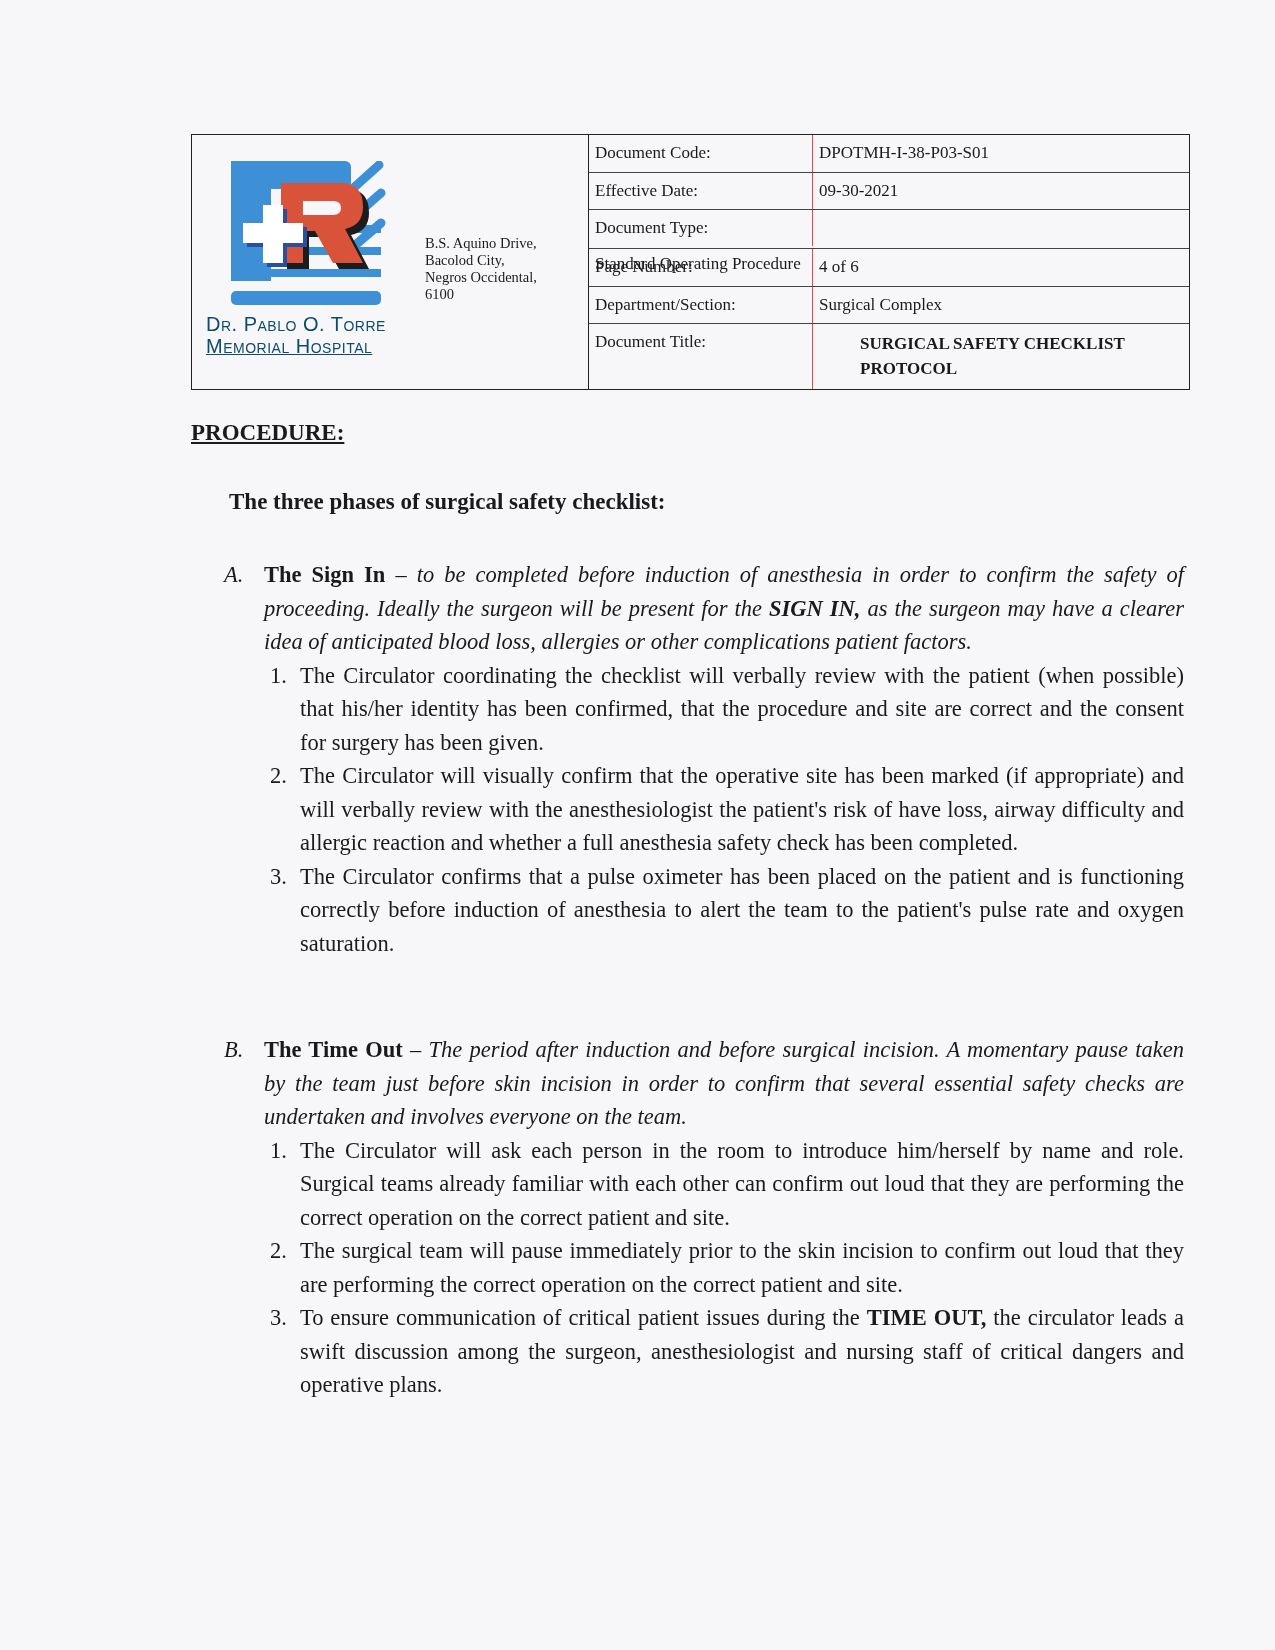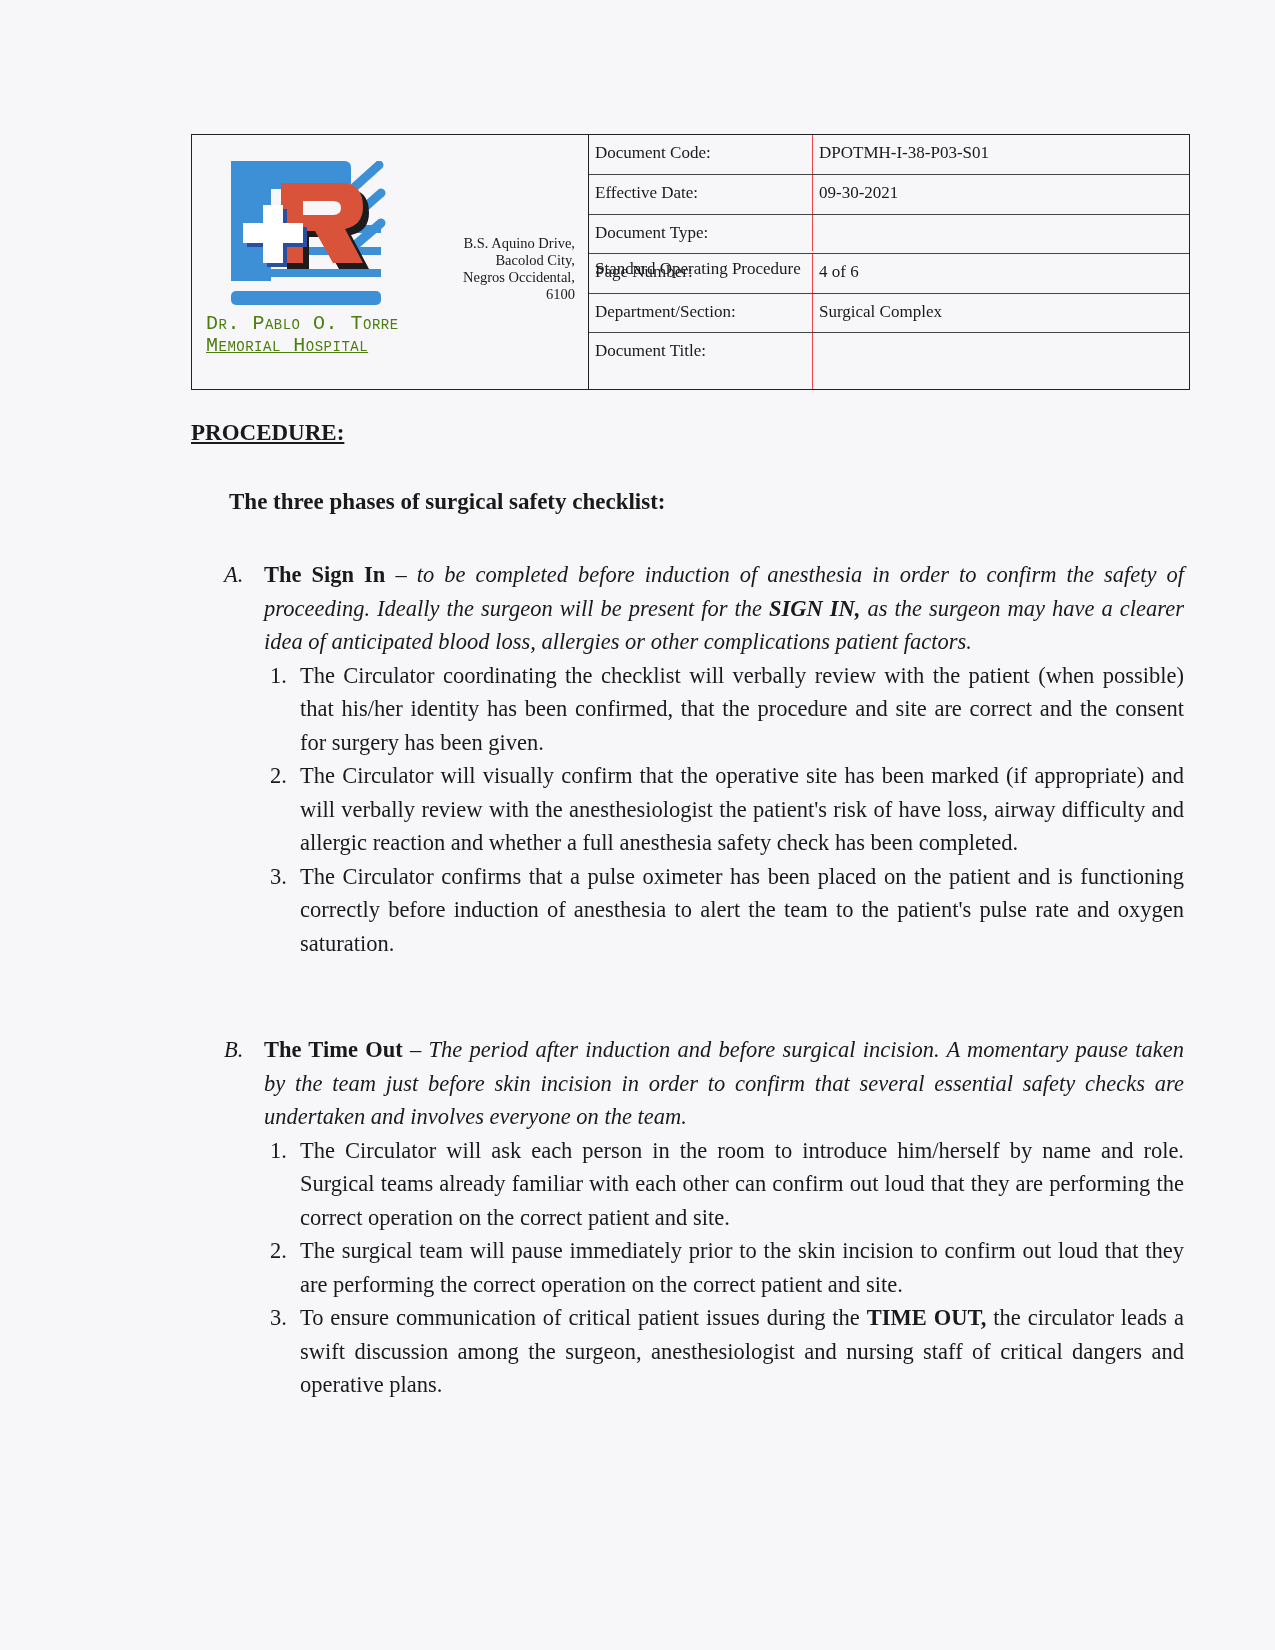--- a/index.html
+++ b/index.html
@@ -19,30 +19,30 @@
     box-sizing: border-box;
   }
   .logo-cell {
     width: 397px; height: 100%;
     border-right: 1.5px solid #222;
     position: relative; box-sizing: border-box;
   }
   .logo-graphic { position: absolute; left: 37px; top: 26px; width: 160px; height: 150px; }
   .hospital-name {
     position: absolute; left: 14px; top: 178px;
-    font-family: Liberation Mono, monospace;
+    font-family: Liberation Sans, sans-serif;
     font-variant: small-caps;
     font-size: 20px; line-height: 22px;
-    color: #4d7c0f; letter-spacing: 0.5px;
+    color: #0c4a6e; letter-spacing: 0.5px;
   }
   .hospital-name div:last-child { text-decoration: underline; text-decoration-thickness: 1px; }
   .address {
     position: absolute; left: 233px; top: 100px; width: 150px;
     font-family: "Liberation Serif", serif;
-    font-size: 14.5px; line-height: 17px; text-align: right;
+    font-size: 14.5px; line-height: 17px; text-align: left;
   }
   .meta-grid { flex: 1; display: flex; flex-direction: column; }
   .meta-row { display: flex; border-bottom: 1px solid #444; }
   .meta-row:last-child { border-bottom: none; flex: 1; gap: 41px; }
   .meta-label {
     width: 224px; border-right: 1px solid #ef4444;
     padding: 8px 6px; font-size: 17px; box-sizing: border-box;
   }
   .meta-value { flex: 1; padding: 8px 6px; font-size: 17px; }
   .meta-value.bold { font-weight: bold; line-height: 25px; padding-top: 7px; }
@@ -120,20 +120,21 @@
     <div class="meta-row r4">
       <div class="meta-label">Page Number:</div>
       <div class="meta-value">4 of 6</div>
     </div>
     <div class="meta-row r5">
       <div class="meta-label">Department/Section:</div>
       <div class="meta-value">Surgical Complex</div>
     </div>
     <div class="meta-row">
       <div class="meta-label">Document Title:</div>
+      <div class="meta-value bold">SURGICAL SAFETY CHECKLIST PROTOCOL</div>
     </div>
   </div>
 </div>
 
 <div class="procedure">PROCEDURE:</div>
 <div class="phases-title">The three phases of surgical safety checklist:</div>
 
 <div class="section" style="top:558px;">
   <div class="sec-head">
     <div class="sec-letter">A.</div>

